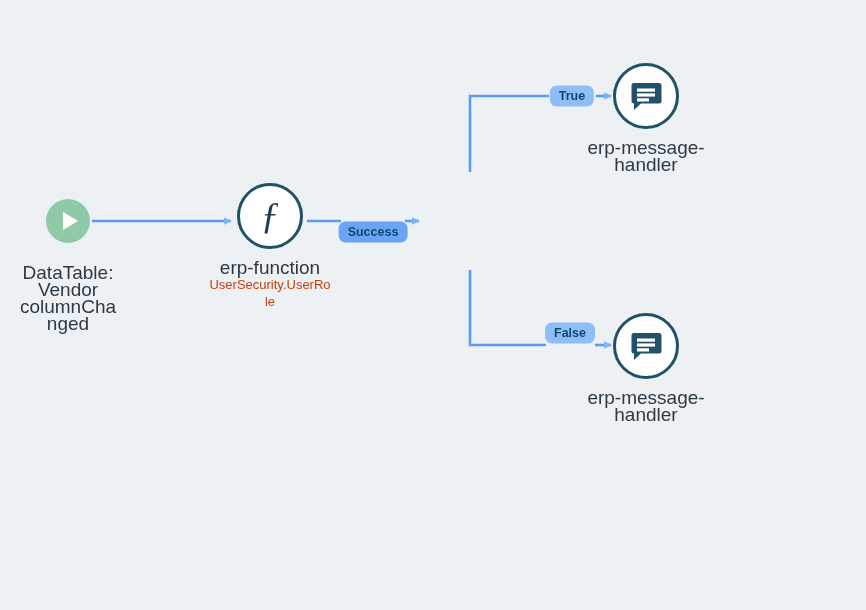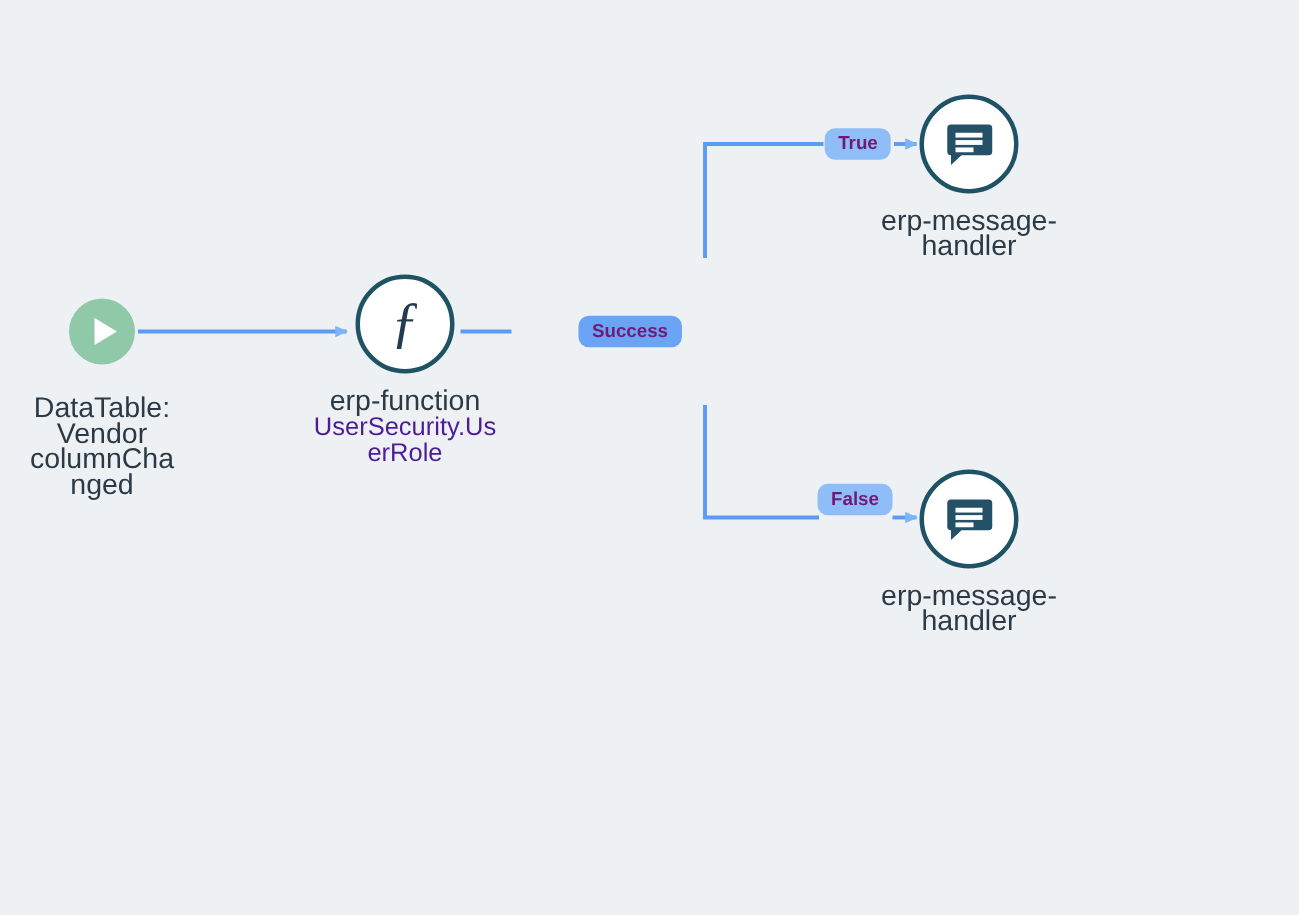--- a/index.html
+++ b/index.html
@@ -120,23 +120,23 @@
 
   
   .node-label {
     font-size: 19px;
     line-height: 17px;
     color: #2b3a45;
     margin-top: 5px;
     word-wrap: break-word;
   }
   .node-sublabel {
-    font-size: 17px;
+    font-size: 13px;
     line-height: 17px;
-    color: #4c1d95;
+    color: #c2410c;
     word-wrap: break-word;
   }
   .label-narrow {
     width: 104px;
     margin-left: auto;
     margin-right: auto;
   }
   .label-mid {
     width: 122px;
     margin-left: auto;
@@ -144,21 +144,21 @@
   }
 
   
   .badge {
     position: absolute;
     transform: translate(-50%, -50%);
     border-radius: 7px;
     padding: 3px 9px;
     font-size: 12.5px;
     font-weight: bold;
-    color: #701a75;
+    color: #0c4a6e;
     white-space: nowrap;
     line-height: 15px;
   }
   .badge-success { background: #6ba3f5; }
   .badge-bool    { background: #8fbdf7; }
 </style>
 </head>
 <body>
 
 <div id="canvas">
@@ -223,19 +223,19 @@
           <path d="M5,4 H30 A2.5,2.5 0 0 1 32.5,6.5 V22 A2.5,2.5 0 0 1 30,24.5 H12 L5,31 V24.5 A2.5,2.5 0 0 1 2.5,22 V6.5 A2.5,2.5 0 0 1 5,4 Z" fill="#245068"></path>
           <rect x="8" y="9.5" width="18" height="3.2" fill="#ffffff"></rect>
           <rect x="8" y="14.4" width="18" height="3.2" fill="#ffffff"></rect>
           <rect x="8" y="19.3" width="12" height="3.2" fill="#ffffff"></rect>
         </svg>
       </div>
     </div>
     <div class="node-label label-mid">erp-message-handler</div>
   </div>
 
-  <div class="badge badge-success" style="left:373px; top:221px;margin-left:47px;">Success</div>
+  <div class="badge badge-success" style="left:373px; top:232px;">Success</div>
 
   <div class="badge badge-bool" style="left:572px; top:96px;">True</div>
 
   <div class="badge badge-bool" style="left:570px; top:333px;">False</div>
 
 </div>
 
 </body></html>

